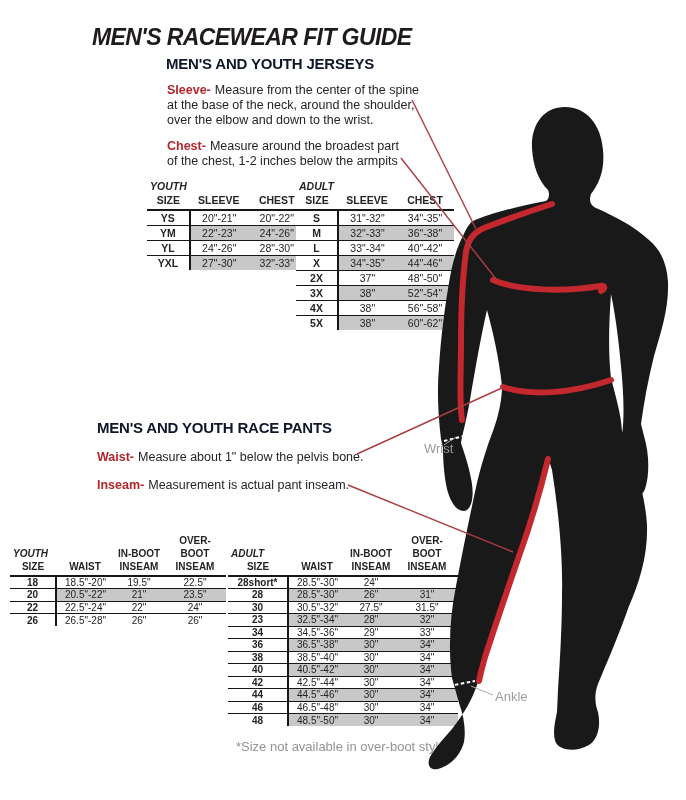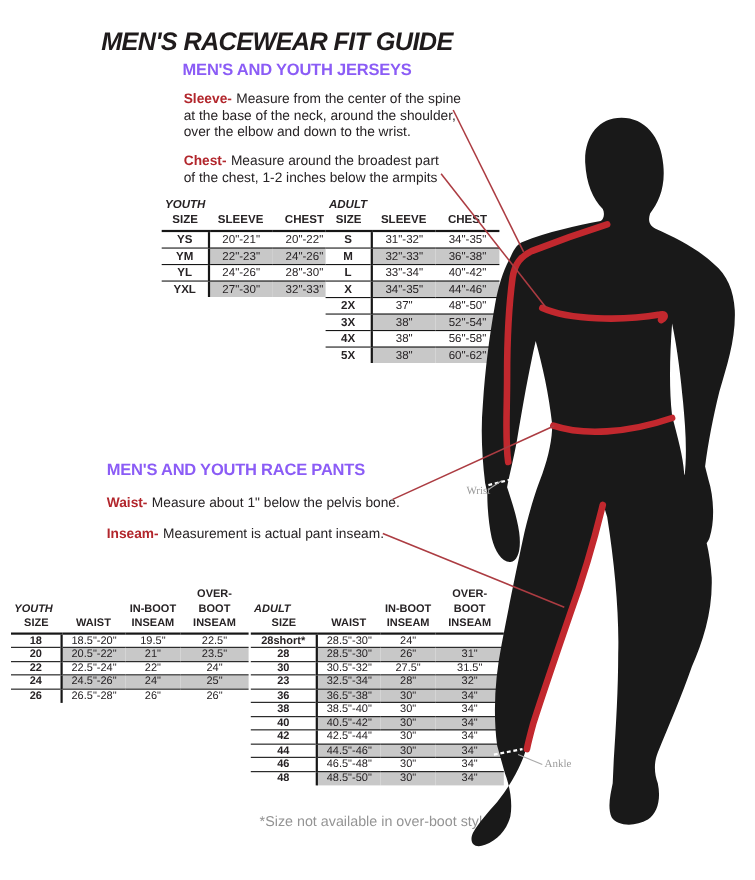--- a/index.html
+++ b/index.html
@@ -5,42 +5,42 @@
   :root{
     --accent-red:#b2262c; --band-red:#c2282e; --pointer-red:#ac3c42;
     --row-shade:#c8c8c8; --silhouette:#191919; --text-dark:#272325; --muted-gray:#949494;
   }
   html,body{margin:0;padding:0;}
   body{width:686px;height:800px;position:relative;background:#fff;overflow:hidden;
        font-family:"Liberation Sans",sans-serif;color:var(--text-dark,#272325);}
   .abs{position:absolute;}
   .page-title{left:92px;top:24px;font-size:23px;font-weight:bold;font-style:italic;
       letter-spacing:-0.6px;color:#1f1b1c;white-space:nowrap;}
-  .sec-heading{font-size:15px;font-weight:bold;letter-spacing:-0.2px;white-space:nowrap;color:#8b5cf6;}
+  .sec-heading{font-size:15px;font-weight:bold;letter-spacing:-0.2px;white-space:nowrap;color:#0f172a;}
   .measure-note{font-size:12.5px;line-height:1.18;}
   .measure-note .lead{color:var(--accent-red,#b2262c);font-weight:bold;margin-right:4px;}
   .measure-note .bodytxt{white-space:pre-line;}
   
   .fit-table{position:absolute;border-collapse:collapse;background:#fff;}
   .fit-table th{font-weight:bold;vertical-align:bottom;padding:0 3px 2px;
       border-bottom:2.5px solid #161616;line-height:1.3;text-align:center;}
   .fit-table th .grp{text-align:left;font-style:italic;}
   .fit-table td{text-align:center;padding:0 3px;}
   .fit-table td:first-child{font-weight:bold;border-right:2.5px solid #161616;}
   .fit-table tbody tr:not(:last-child) td{border-bottom:1.5px solid #161616;}
   .fit-table tbody tr.shade td:not(:first-child){background:var(--row-shade,#c8c8c8);}
   .jersey th,.jersey td{font-size:10.5px;}
   .jersey tbody tr{height:15px;}
   .jersey th:nth-child(1){width:36px;} .jersey th:nth-child(2){width:52px;} .jersey th:nth-child(3){width:52px;}
   .pants th,.pants td{font-size:10px;}
   .pants tbody tr{height:12.5px;}
   .pants.youth th:nth-child(1){width:40px;} .pants.adult th:nth-child(1){width:54px;}
   .pants th:nth-child(2){width:52px;} .pants th:nth-child(3){width:44px;} .pants th:nth-child(4){width:56px;}
   .footnote{font-size:13px;color:var(--muted-gray,#949494);}
-  .fig-label{font-size:10px;color:#9b9b9b;font-family:Liberation Serif, serif;}
+  .fig-label{font-size:13px;color:#9b9b9b;}
   #figure-svg{position:absolute;left:0;top:0;pointer-events:none;z-index:3;}
   .txt{z-index:2;}
 </style>
 </head>
 <body>
 
 <div class="abs txt page-title">MEN'S RACEWEAR FIT GUIDE</div>
 
 <div class="abs txt sec-heading" style="left:166px;top:55px;">MEN'S AND YOUTH JERSEYS</div>
 
@@ -198,26 +198,20 @@
         <td>20.5"-22"</td>
         <td>21"</td>
         <td>23.5"</td>
       </tr>
       <tr>
         <td>22</td>
         <td>22.5"-24"</td>
         <td>22"</td>
         <td>24"</td>
       </tr>
-      <tr class="shade">
-        <td>24</td>
-        <td>24.5"-26"</td>
-        <td>24"</td>
-        <td>25"</td>
-      </tr>
       <tr>
         <td>26</td>
         <td>26.5"-28"</td>
         <td>26"</td>
         <td>26"</td>
       </tr>
     </tbody>
   </table>
 <table class="fit-table pants adult txt" style="left:228px;top:534px;">
     <thead>
@@ -257,20 +251,26 @@
         <td>30</td>
         <td>30.5"-32"</td>
         <td>27.5"</td>
         <td>31.5"</td>
       </tr>
       <tr class="shade">
         <td>23</td>
         <td>32.5"-34"</td>
         <td>28"</td>
         <td>32"</td>
+      </tr>
+      <tr>
+        <td>34</td>
+        <td>34.5"-36"</td>
+        <td>29"</td>
+        <td>33"</td>
       </tr>
       <tr class="shade">
         <td>36</td>
         <td>36.5"-38"</td>
         <td>30"</td>
         <td>34"</td>
       </tr>
       <tr>
         <td>38</td>
         <td>38.5"-40"</td>

